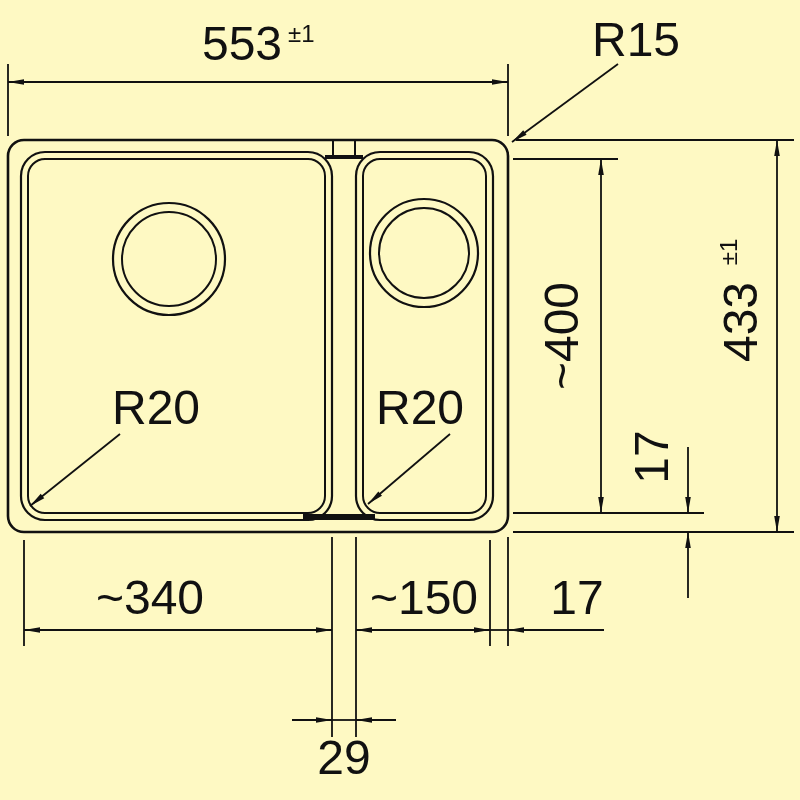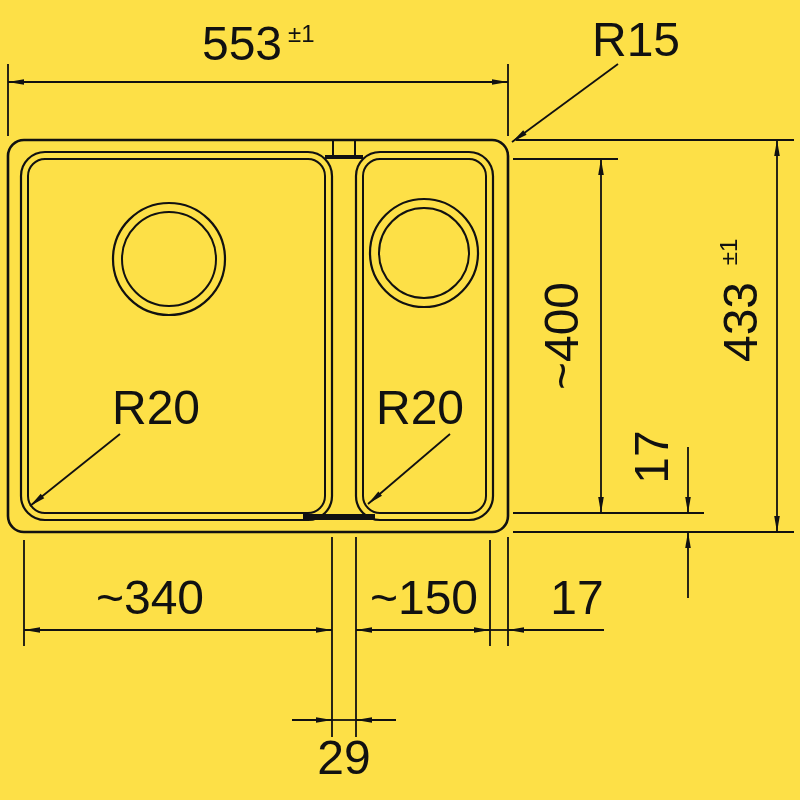--- a/index.html
+++ b/index.html
@@ -1,16 +1,16 @@
 <!DOCTYPE html>
 <html><head>
 <meta charset="utf-8">
 <style>
   html,body{margin:0;padding:0;background:#ffffff;}
-  .canvas{width:800px;height:800px;background:#fde047;position:relative;overflow:hidden;}
+  .canvas{width:800px;height:800px;background:#fef9c3;position:relative;overflow:hidden;}
   svg{display:block;}
   svg text{font-family:"Liberation Sans","DejaVu Sans",sans-serif;fill:#111111;}
   .dim{font-size:48px;}
   .tol{font-size:24px;}
   .stroke{stroke:#111111;fill:none;}
 </style>
 </head>
 <body>
 
 <div class="canvas">

